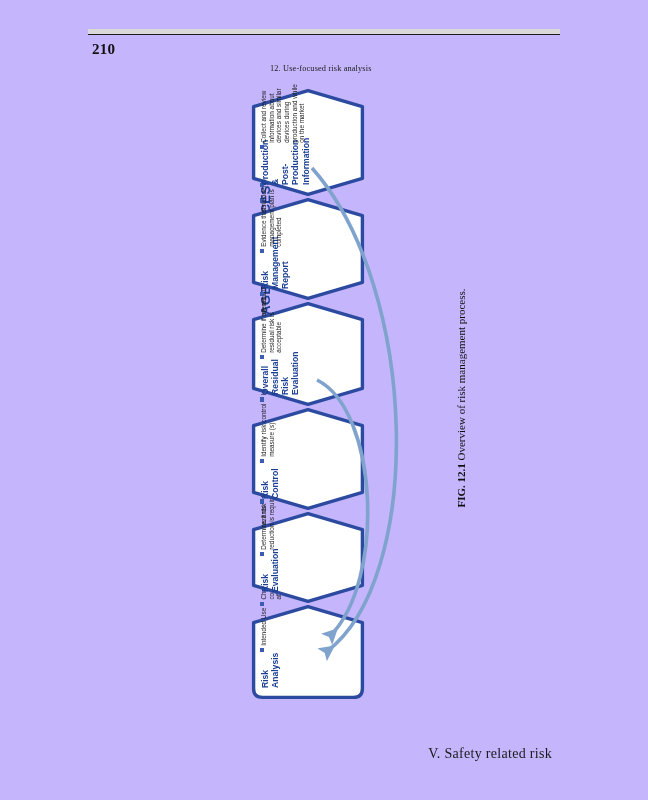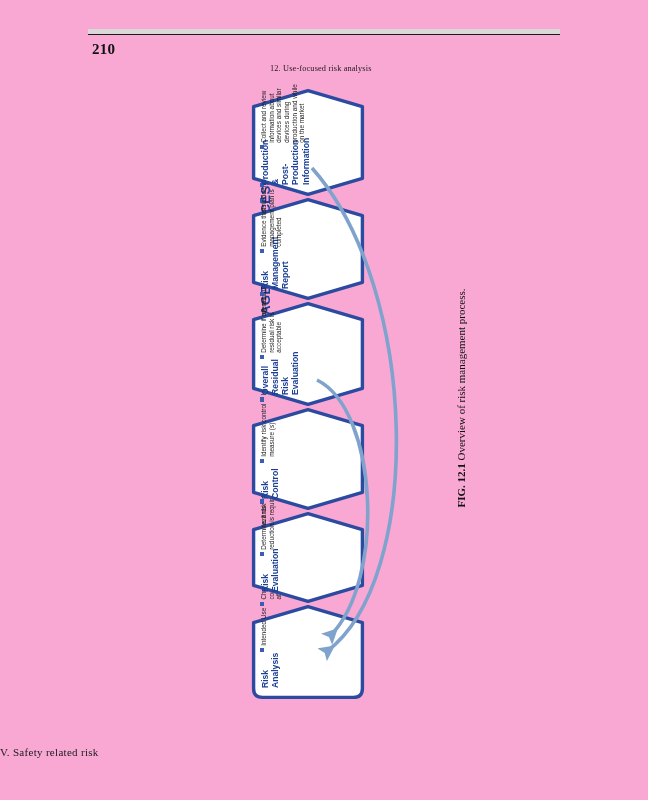--- a/index.html
+++ b/index.html
@@ -13,21 +13,21 @@
     position: relative;
     font-family: "Liberation Serif", serif;
     overflow: hidden;
   }
 
   
   #page {
     position: absolute;
     left: 0; top: 0;
     width: 648px; height: 800px;
-    background: #f9a8d4;
+    background: #c4b5fd;
   }
 
   .top-rule {
     position: absolute;
     left: 88px; top: 29px;
     width: 472px; height: 5px;
     background: #d9d9d9;
     border-bottom: 1.6px solid #1a1a1a;
   }
 
@@ -48,23 +48,23 @@
     font-size: 8.3px;
     color: #1a1a1a;
     letter-spacing: 0.15px;
     white-space: nowrap;
   }
 
   .footer-text {
     position: absolute;
     left: 0; top: 746px;
     width: 552px;
-    text-align: left;
-    font-family: "Liberation Serif", serif;
-    font-size: 11px;
+    text-align: right;
+    font-family: "Liberation Serif", serif;
+    font-size: 14px;
     color: #1a1a1a;
     letter-spacing: 0.3px;
   }
 
   
   #figure {
     position: absolute;
     left: 0; top: 0;
     width: 648px; height: 800px;
   }

